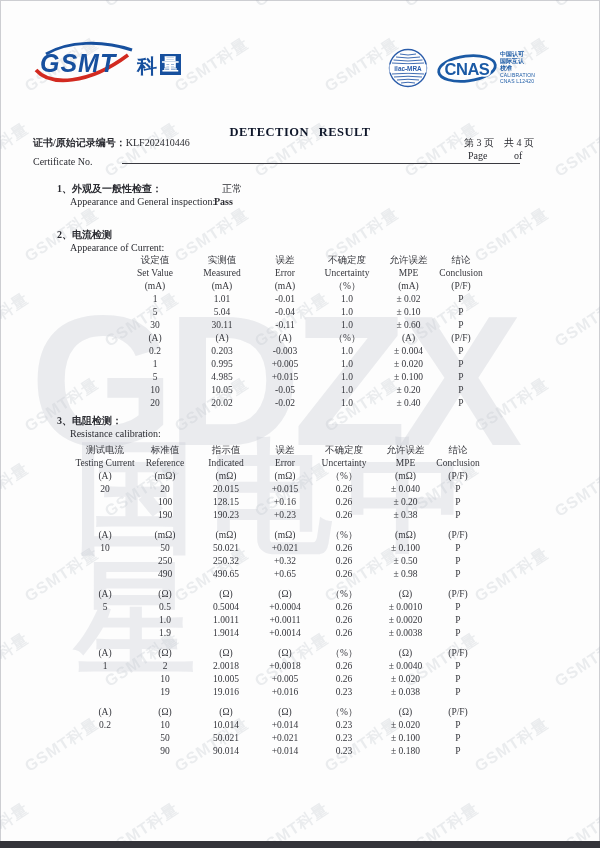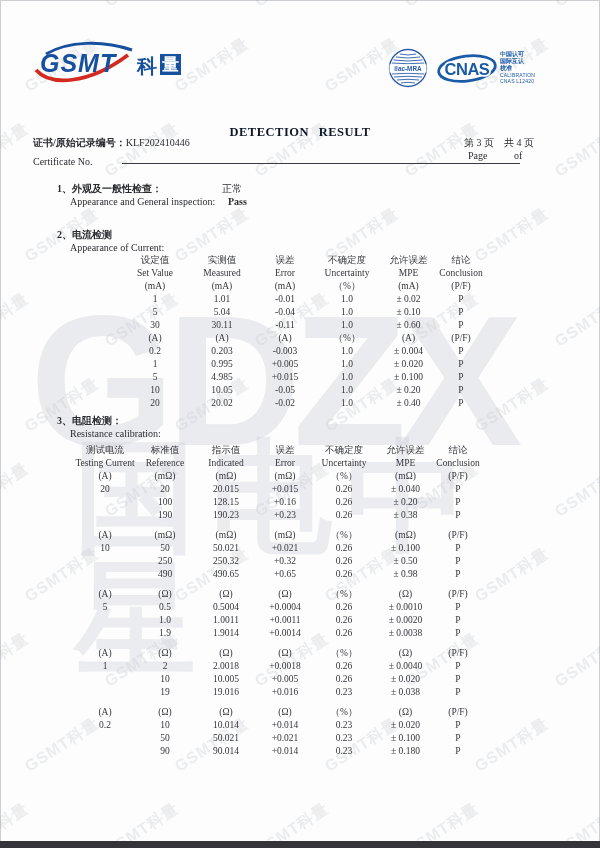--- a/index.html
+++ b/index.html
@@ -161,21 +161,21 @@
     </div>
     <div class="abs" style="left:33px;top:156px;">Certificate No.</div>
     <div class="cert-underline"></div>
     <div class="abs" style="left:464px;top:136px;">第 3 页　共 4 页</div>
     <div class="abs" style="left:468px;top:150px;">Page</div>
     <div class="abs" style="left:514px;top:150px;">of</div>
 
     <div class="abs b" style="left:57px;top:182px;">1、外观及一般性检查：</div>
     <div class="abs" style="left:222px;top:182px;">正常</div>
     <div class="abs" style="left:70px;top:196px;">Appearance and General inspection:</div>
-    <div class="abs b" style="left:228px;top:196px;">Pass</div>
+    <div class="abs b" style="left:214px;top:196px;">Pass</div>
 
     <div class="abs b" style="left:57px;top:228px;">2、电流检测</div>
     <div class="abs" style="left:70px;top:242px;">Appearance of Current:</div>
 
     <div class="tbl tbl1">
       <div>
           <div class="t-row">
             <span class="t-cell">设定值</span>
             <span class="t-cell">实测值</span>
             <span class="t-cell">误差</span>

